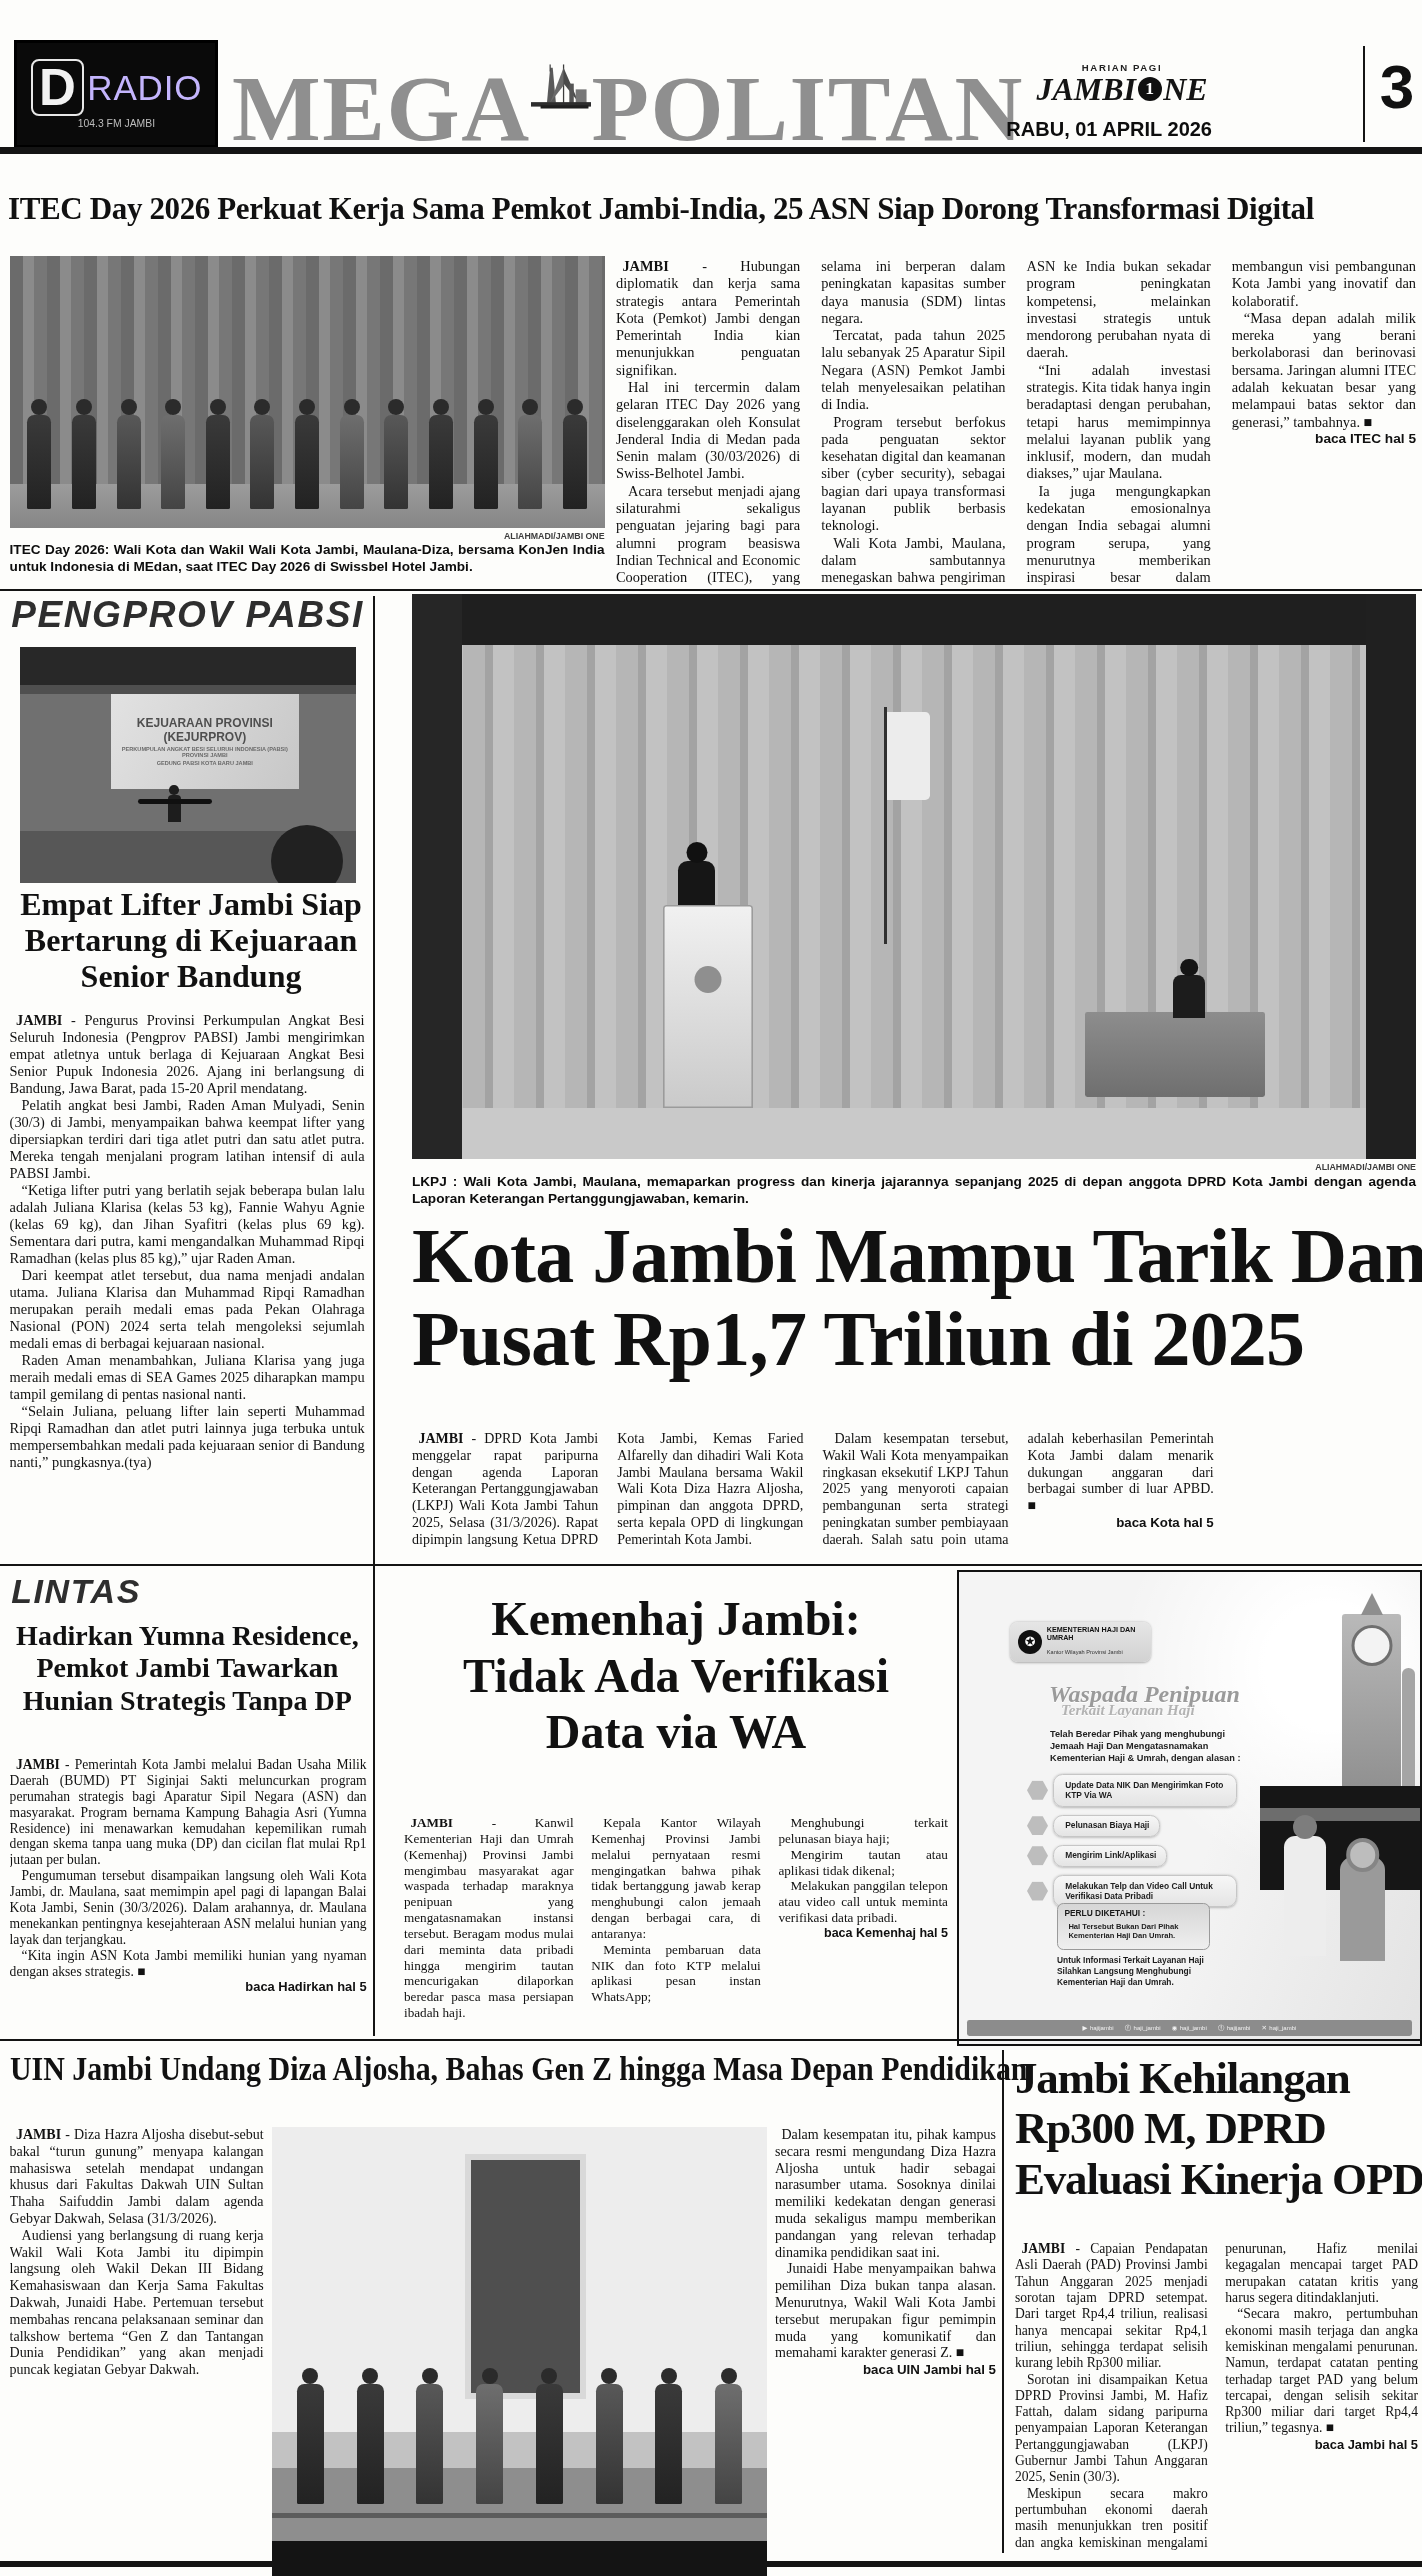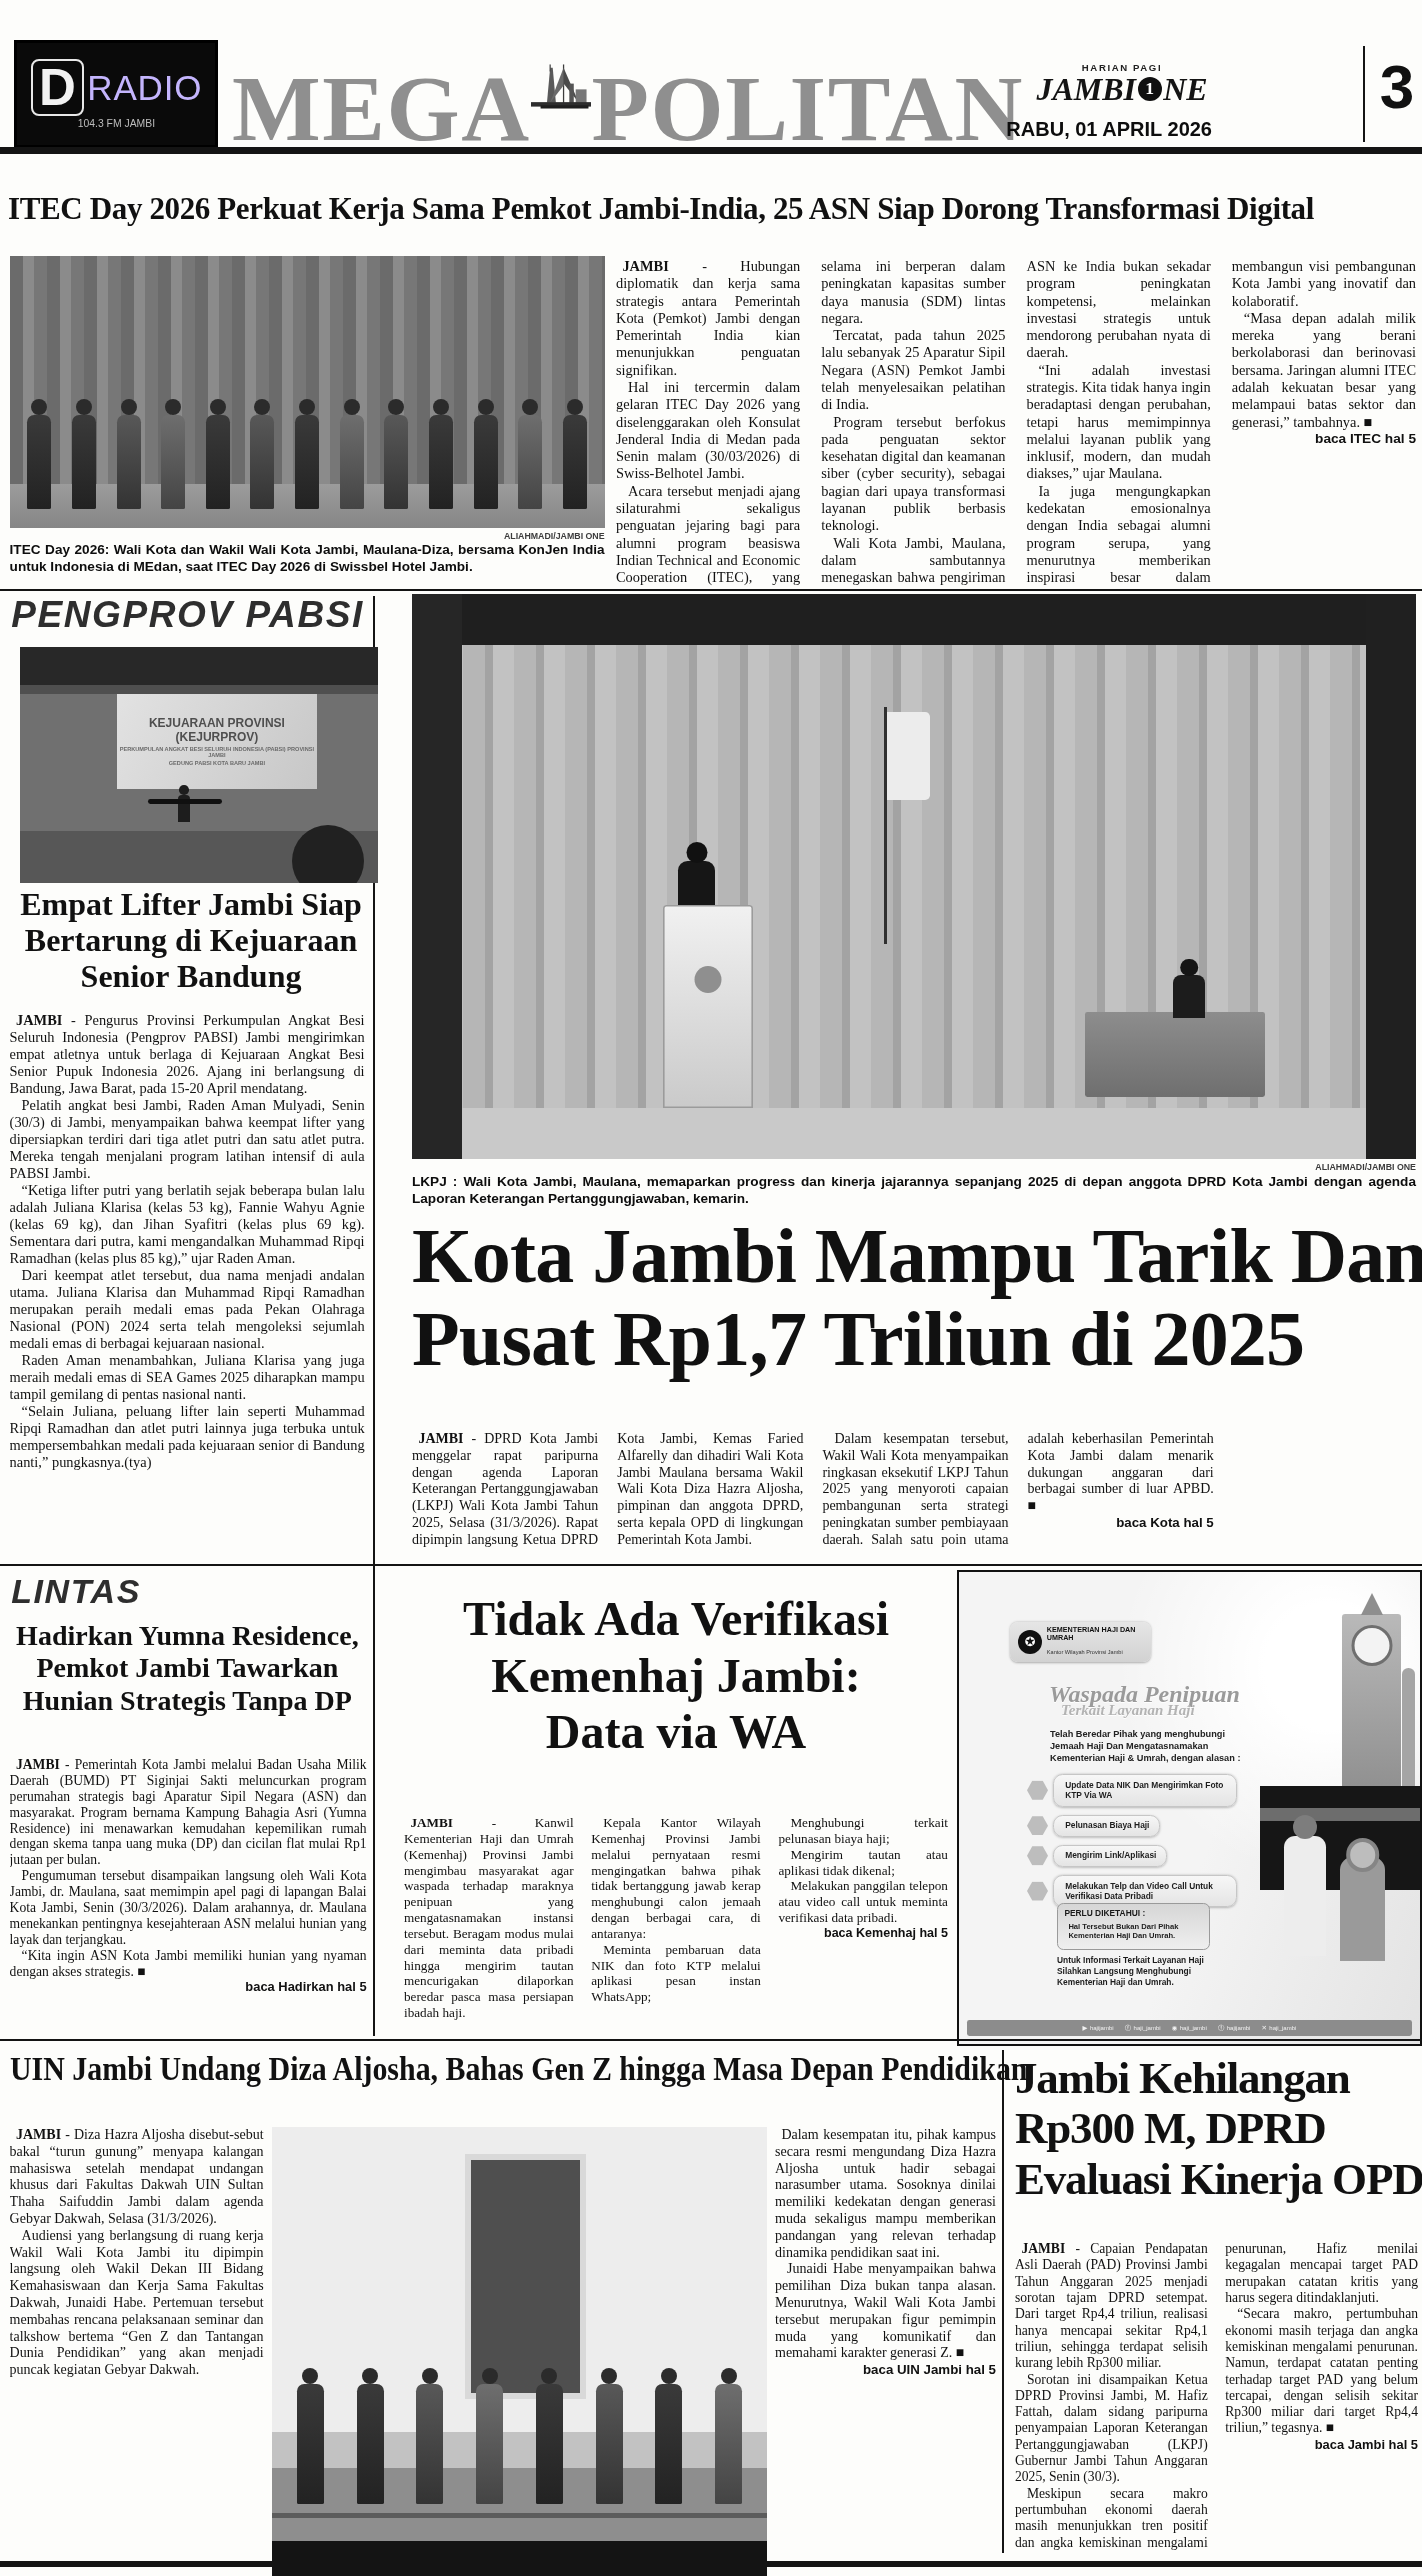--- a/index.html
+++ b/index.html
@@ -197,21 +197,21 @@
       <p class="para">Ia juga mengungkapkan kedekatan emosionalnya dengan India sebagai alumni program serupa, yang menurutnya memberikan inspirasi besar dalam membangun visi pembangunan Kota Jambi yang inovatif dan kolaboratif.</p>
       <p class="para">“Masa depan adalah milik mereka yang berani berkolaborasi dan berinovasi bersama. Jaringan alumni ITEC adalah kekuatan besar yang melampaui batas sektor dan generasi,” tambahnya. ■</p>
       <p class="para read-more">baca ITEC hal 5</p>
     </div>
 
   <div class="abs hrule" style="left:0;top:589px;width:1423px;height:1.6px;"></div>
   <div class="abs vrule" style="left:373px;top:596px;width:1.6px;height:1440px;"></div>
 
   <div class="abs section-label" style="left:11.2px;top:594px;font-size:37px;">PENGPROV PABSI</div>
 
-  <div class="photo photo-pabsi" style="left:20px;top:647px;width:336px;height:236px;padding-left:22px;">
+  <div class="photo photo-pabsi" style="left:20px;top:647px;width:336px;height:236px;">
     <div class="pabsi-banner">
         <p class="banner-line">KEJUARAAN PROVINSI</p>
         <p class="banner-line">(KEJURPROV)</p>
         <p class="banner-line">PERKUMPULAN ANGKAT BESI SELURUH INDONESIA (PABSI) PROVINSI JAMBI</p>
         <p class="banner-line">GEDUNG PABSI KOTA BARU JAMBI</p>
       </div>
     <i class="lifter"></i>
     <i class="aud-head"></i>
   </div>
 
@@ -260,22 +260,22 @@
       <p class="hl-line">Hunian Strategis Tanpa DP</p>
     </div>
   <div class="abs bodytxt" style="left:9.6px;top:1757px;width:357px;height:267px;font-size:13.6px;line-height:1.17;">
       <p class="para"><strong>JAMBI</strong> - Pemerintah Kota Jambi melalui Badan Usaha Milik Daerah (BUMD) PT Siginjai Sakti meluncurkan program perumahan strategis bagi Aparatur Sipil Negara (ASN) dan masyarakat. Program bernama Kampung Bahagia Asri (Yumna Residence) ini menawarkan kemudahan kepemilikan rumah dengan skema tanpa uang muka (DP) dan cicilan flat mulai Rp1 jutaan per bulan.</p>
       <p class="para">Pengumuman tersebut disampaikan langsung oleh Wali Kota Jambi, dr. Maulana, saat memimpin apel pagi di lapangan Balai Kota Jambi, Senin (30/3/2026). Dalam arahannya, dr. Maulana menekankan pentingnya kesejahteraan ASN melalui hunian yang layak dan terjangkau.</p>
       <p class="para">“Kita ingin ASN Kota Jambi memiliki hunian yang nyaman dengan akses strategis. ■</p>
       <p class="para read-more">baca Hadirkan hal 5</p>
     </div>
 
   <div class="abs hl-center" style="left:404px;top:1591px;width:544px;font-size:48px;line-height:1.18;">
+      <p class="hl-line-lg">Kemenhaj Jambi:</p>
       <p class="hl-line-lg">Tidak Ada Verifikasi</p>
-      <p class="hl-line-lg">Kemenhaj Jambi:</p>
       <p class="hl-line-lg">Data via WA</p>
     </div>
   <div class="abs bodytxt cols" style="left:404px;top:1815px;width:544px;height:219px;column-count:3;column-gap:17.6px;font-size:13.2px;">
       <p class="para"><strong>JAMBI</strong> - Kanwil Kementerian Haji dan Umrah (Kemenhaj) Provinsi Jambi mengimbau masyarakat agar waspada terhadap maraknya penipuan yang mengatasnamakan instansi tersebut. Beragam modus mulai dari meminta data pribadi hingga mengirim tautan mencurigakan dilaporkan beredar pasca masa persiapan ibadah haji.</p>
       <p class="para">Kepala Kantor Wilayah Kemenhaj Provinsi Jambi melalui pernyataan resmi mengingatkan bahwa pihak tidak bertanggung jawab kerap menghubungi calon jemaah dengan berbagai cara, di antaranya:</p>
       <p class="para">Meminta pembaruan data NIK dan foto KTP melalui aplikasi pesan instan WhatsApp;</p>
       <p class="para">Menghubungi terkait pelunasan biaya haji;</p>
       <p class="para">Mengirim tautan atau aplikasi tidak dikenal;</p>
       <p class="para">Melakukan panggilan telepon atau video call untuk meminta verifikasi data pribadi.</p>
       <p class="para read-more">baca Kemenhaj hal 5</p>

